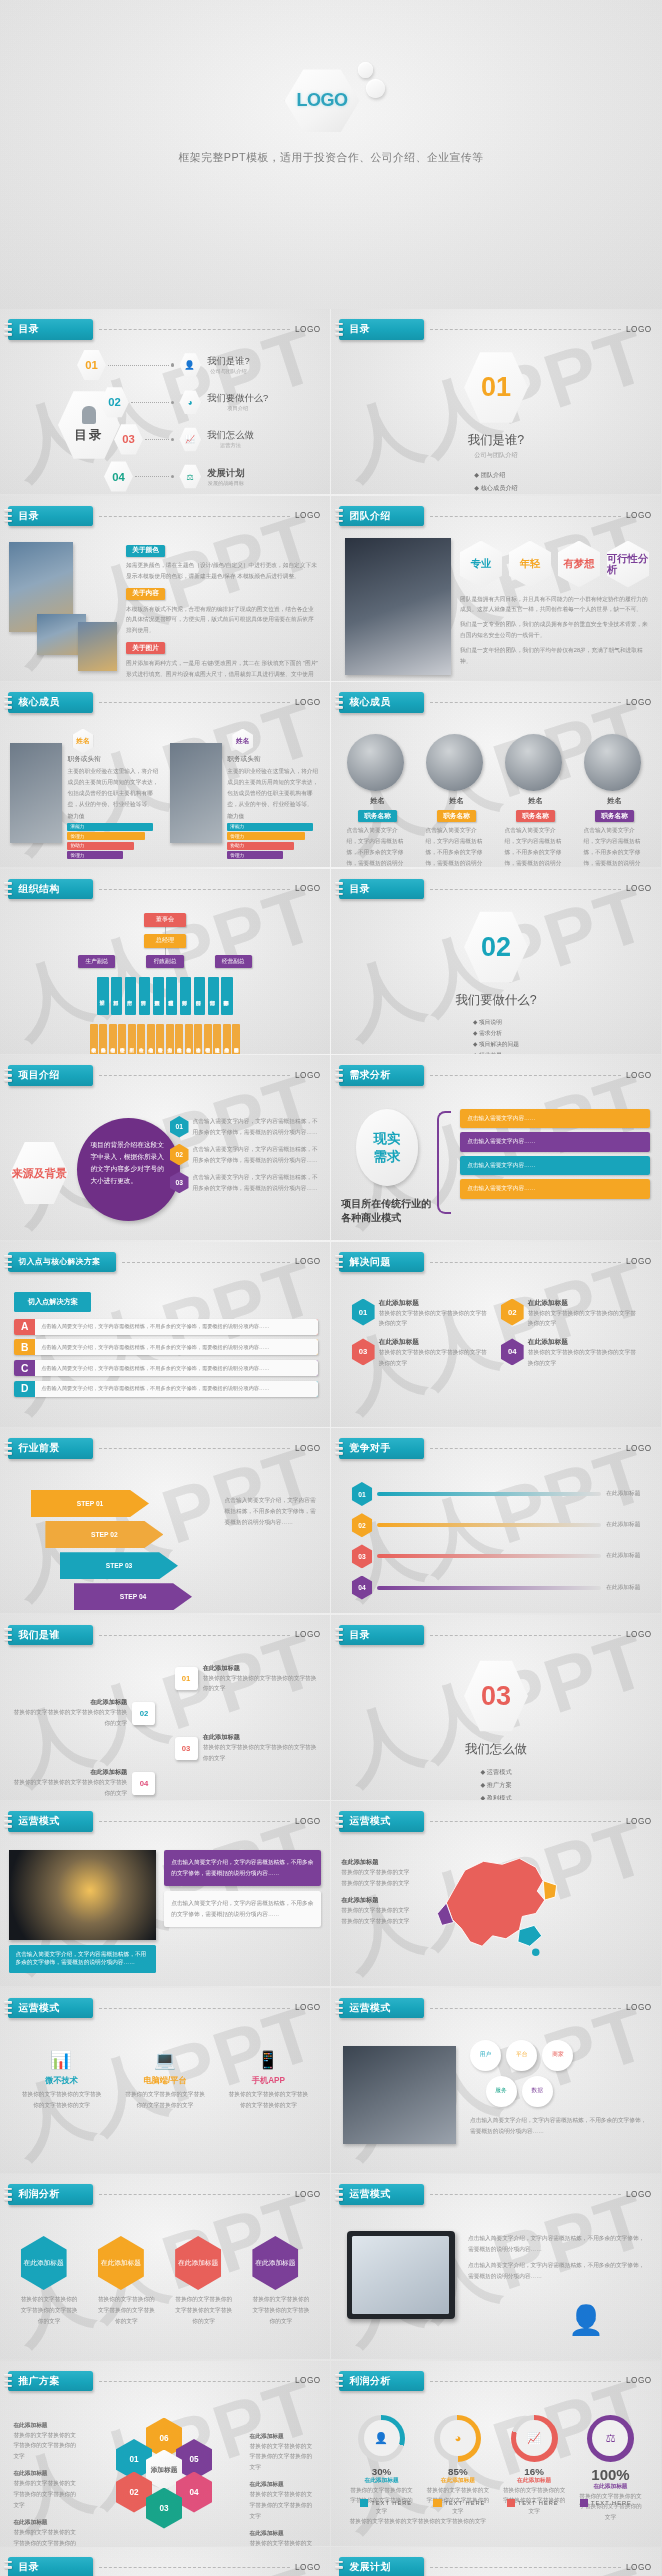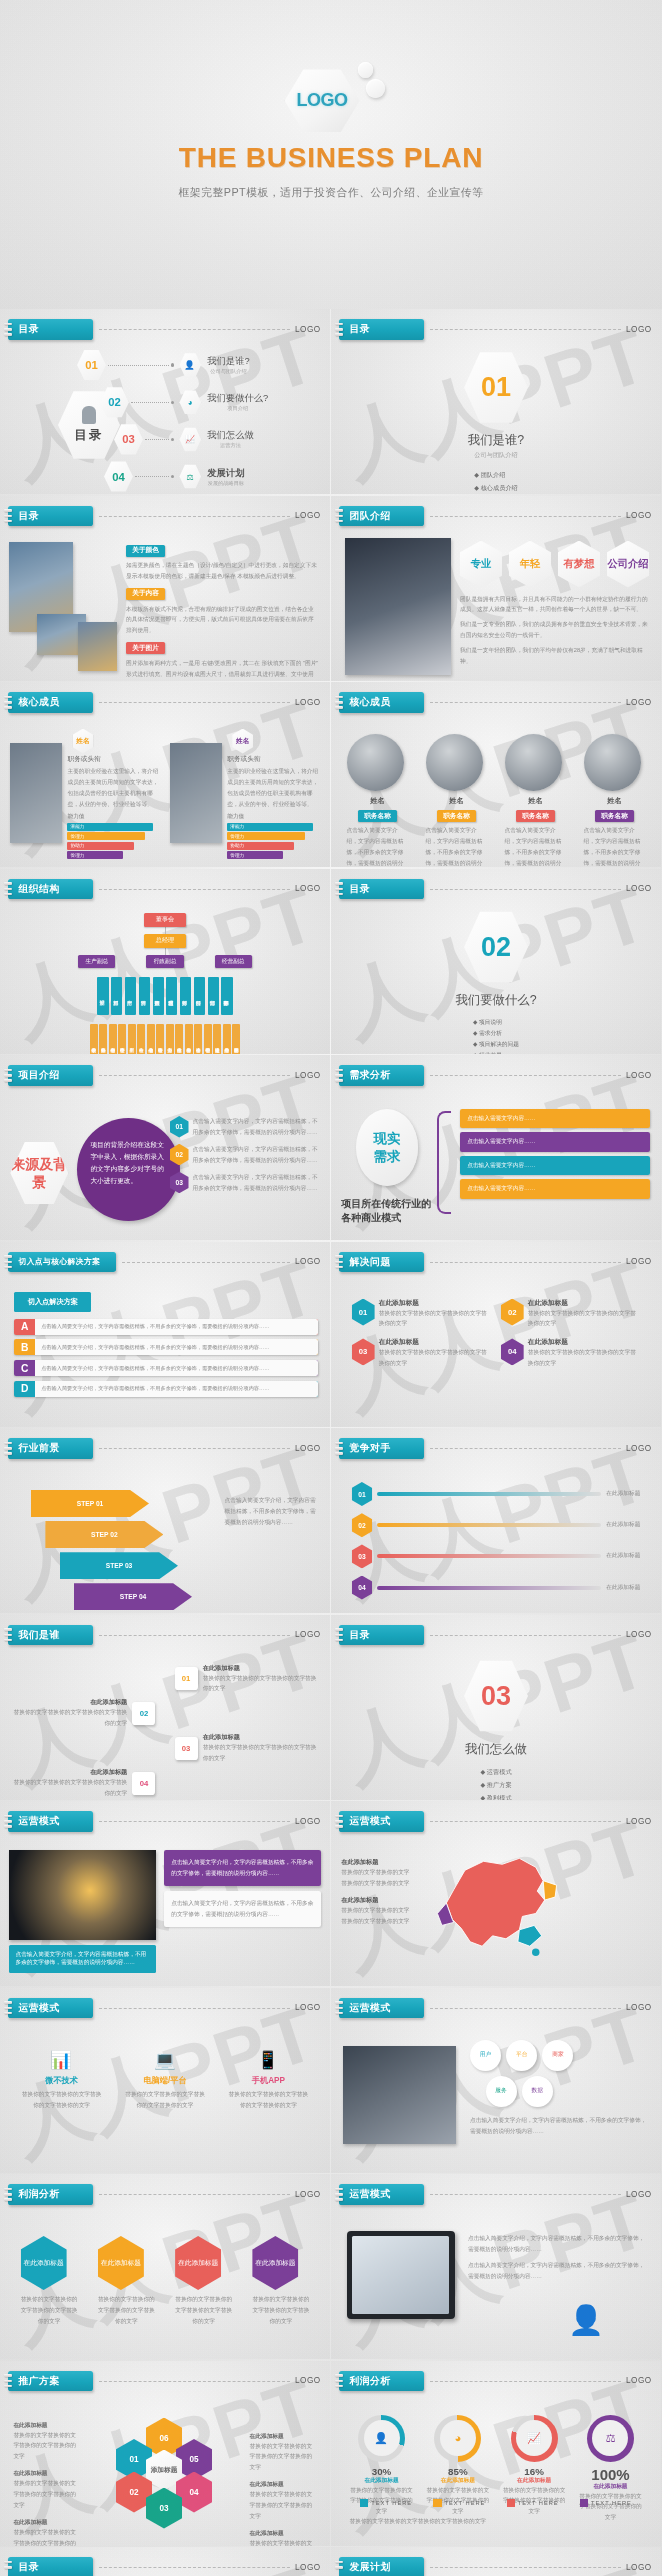--- a/index.html
+++ b/index.html
@@ -152,21 +152,20 @@
 <div class="page tex">
 
   <div class="cover tex">
     <div class="logo-wrap">
       <div class="hexlogo">
         <span>LOGO</span>
       </div>
       <div class="bub b1"></div>
       <div class="bub b2"></div>
     </div>
-    <div class="cv-sub">THE BUSINESS PLAN</div>
     <div class="cv-desc">框架完整PPT模板，适用于投资合作、公司介绍、企业宣传等</div>
   </div>
 
   <div class="grid">
 
     <div class="slide tex">
       <div class="wm">人人PPT</div>
       <div class="hdr">
           <div class="clips">
             <i></i>
@@ -304,21 +303,21 @@
         <div class="hexv" style="width:42px;height:47px;background:linear-gradient(150deg,#fff,#ededed);">
             <span style="font-size:10.3px;font-weight:bold;color:#18a4bb;">专业</span>
           </div>
         <div class="hexv" style="width:42px;height:47px;background:linear-gradient(150deg,#fff,#ededed);">
             <span style="font-size:10.3px;font-weight:bold;color:#f5a623;">年轻</span>
           </div>
         <div class="hexv" style="width:42px;height:47px;background:linear-gradient(150deg,#fff,#ededed);">
             <span style="font-size:10.3px;font-weight:bold;color:#e8605a;">有梦想</span>
           </div>
         <div class="hexv" style="width:42px;height:47px;background:linear-gradient(150deg,#fff,#ededed);line-height:1.1;">
-            <span style="font-size:10.3px;font-weight:bold;color:#7b3f98;">公司介绍</span>
+            <span style="font-size:10.3px;font-weight:bold;color:#7b3f98;">可行性分析</span>
           </div>
       </div>
       <div style="position:absolute;left:129px;top:98px;right:10.3px;z-index:5;">
         <p class="body-txt">团队是指拥有共同目标，并且具有不同能力的一小群有特定协作的履行力的成员。这群人就像是五官一样，共同创作着每一个人的世界，缺一不可。</p>
         <p class="body-txt" style="margin-top:4.1px;">我们是一支专业的团队，我们的成员拥有多年的垂直安全专业技术背景，来自国内知名安全公司的一线骨干。</p>
         <p class="body-txt" style="margin-top:4.1px;">我们是一支年轻的团队，我们的平均年龄仅有28岁，充满了朝气和进取精神。</p>
       </div>
     </div>
 
     <div class="slide tex">
@@ -500,21 +499,21 @@
           <div class="clips">
             <i></i>
             <i></i>
             <i></i>
           </div>
         <span>项目介绍</span>
         </div>
       <div class="hline"></div>
       <div class="hlogo">LOGO</div>
       <div class="hex w" style="position:absolute;left:10.3px;top:85px;width:58px;height:66px;z-index:6;">
-        <span style="font-size:14px;font-weight:bold;color:#e8605a;line-height:1.3;text-align:center;">来源及背景</span>
+        <span style="font-size:11px;font-weight:bold;color:#e8605a;line-height:1.3;text-align:center;">来源及背景</span>
       </div>
       <div style="position:absolute;left:77px;top:63px;width:103px;height:103px;border-radius:50%;background:#6f2f86;color:#fff;font-size:6.7px;line-height:1.8;padding:20.6px 13.4px;z-index:5;box-shadow:1.5px 2.1px 4.1px rgba(0,0,0,.22);">项目的背景介绍在这段文字中录入，根据你所录入的文字内容多少对字号的大小进行更改。</div>
       <div style="position:absolute;left:170px;top:61px;right:9.3px;z-index:6;">
         <div style="display:flex;align-items:flex-start;margin-bottom:6.2px;">
           <div class="hexv" style="width:18.5px;height:21.6px;background:#18a4bb;flex:0 0 18.5px;">
               <span style="color:#fff;font-size:6.7px;font-weight:bold;">01</span>
             </div>
           <p class="body-txt" style="margin-left:4.1px;">点击输入需要文字内容，文字内容需概括精炼，不用多余的文字修饰，需要概括的说明分项内容……</p>
         </div>
         <div style="display:flex;align-items:flex-start;margin-bottom:6.2px;">

